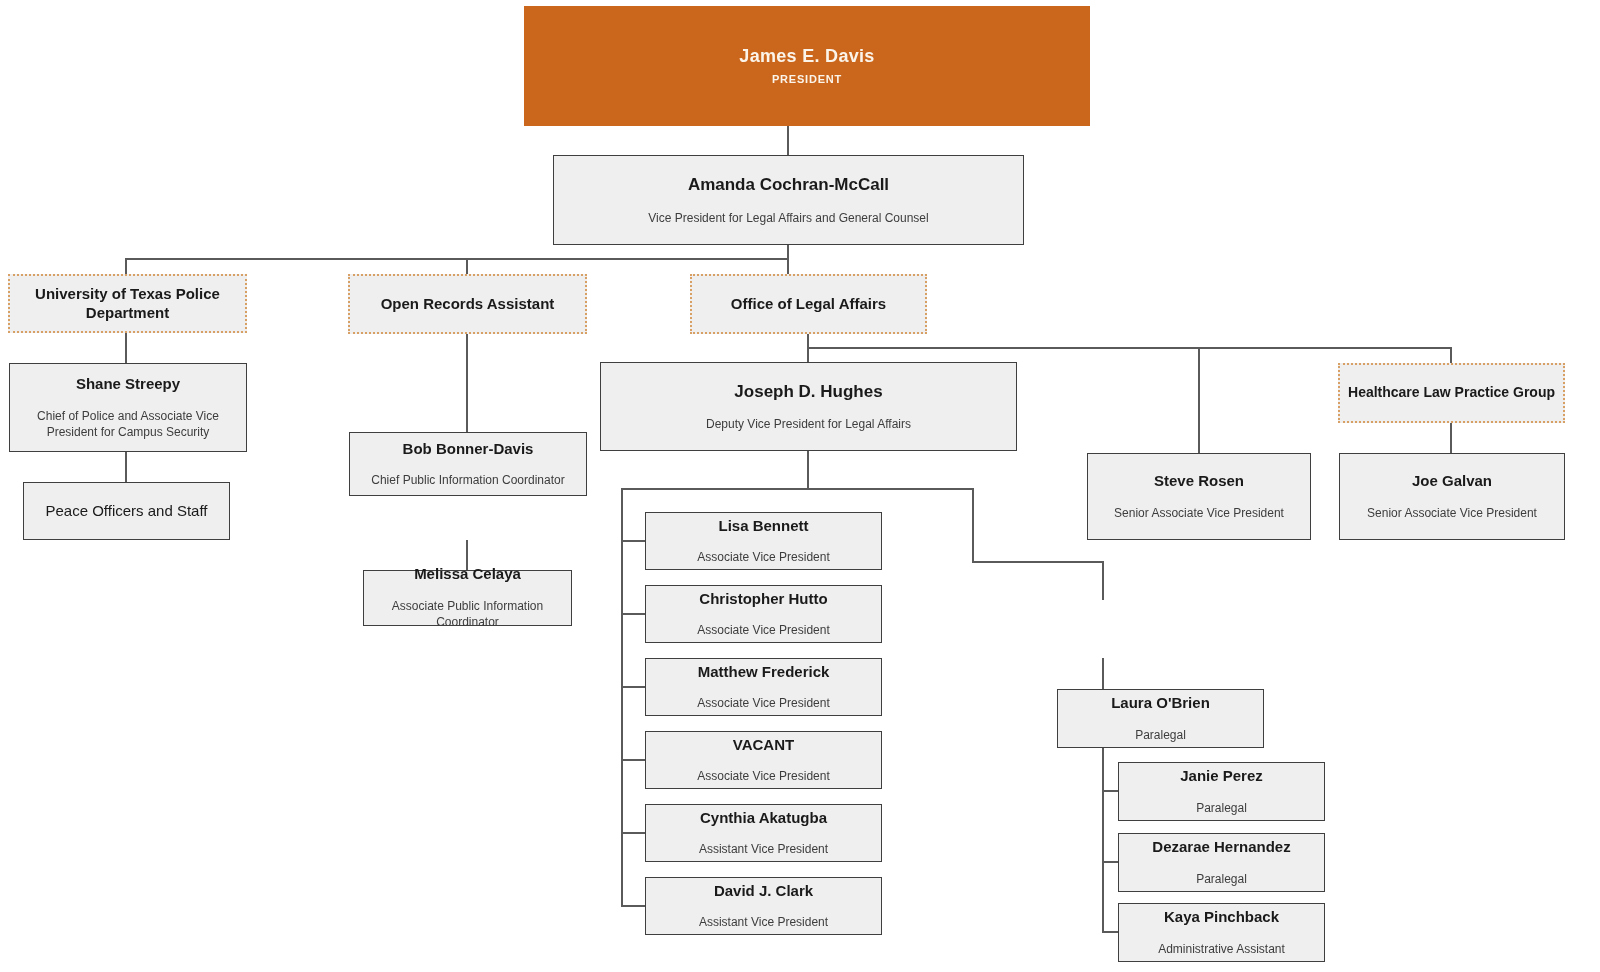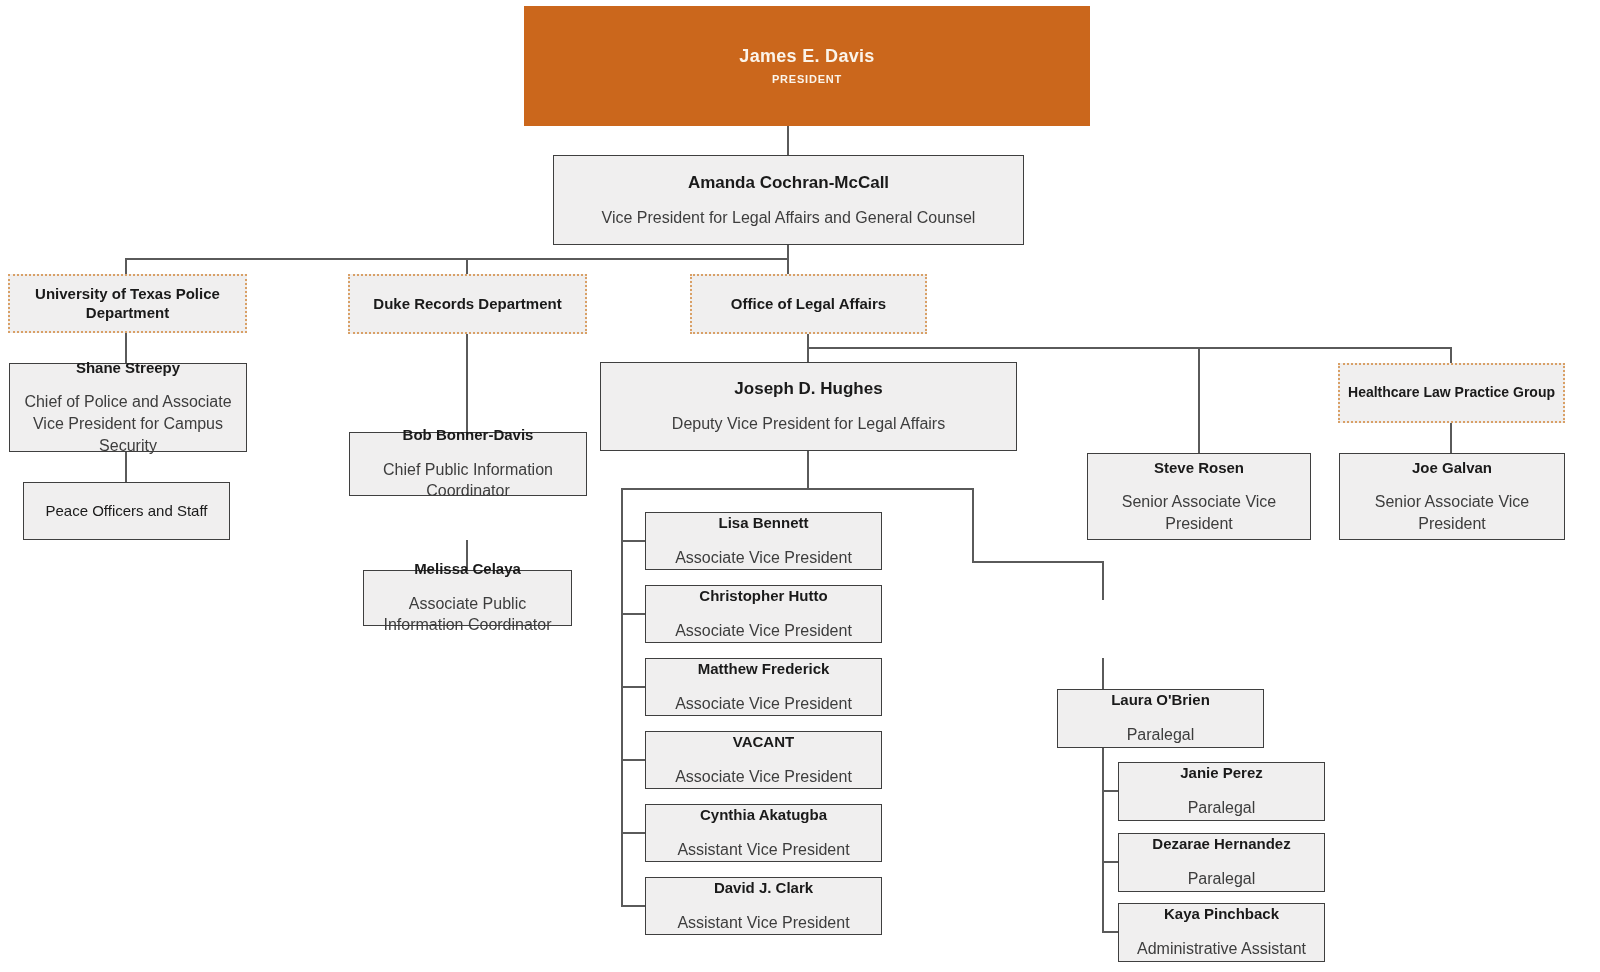--- a/index.html
+++ b/index.html
@@ -18,21 +18,21 @@
     font-family:"Liberation Sans", sans-serif;overflow:hidden;
   }
   .node{
     position:absolute;box-sizing:border-box;
     background:var(--node-fill);
     border:1.5px solid var(--node-border);
     display:flex;flex-direction:column;justify-content:center;align-items:center;
     text-align:center;padding:4px 10px;z-index:2;
   }
   .node .name{font-weight:bold;font-size:15px;color:var(--name-text);line-height:1.25;}
-  .node .title{font-size:16px;color:var(--title-text);line-height:1.35;margin-top:14px;}
+  .node .title{font-size:12px;color:var(--title-text);line-height:1.35;margin-top:14px;}
   .node .title:empty{display:none;}
   .big .name{font-size:17px;}
   .plain .name{font-weight:normal;}
   .dept{border:2px dotted var(--dept-border);}
   .hc .name{font-size:14px;white-space:nowrap;}
   .tnarrow{max-width:160px;margin-left:auto;margin-right:auto;}
   .president{background:var(--president-fill);border:none;}
   .president .name{color:var(--president-text);font-size:18px;letter-spacing:0.3px;}
   .president .title{color:var(--president-text);font-size:11px;font-weight:bold;letter-spacing:0.8px;margin-top:4px;}
   .cl{position:absolute;background:var(--connector);z-index:1;}
@@ -84,21 +84,21 @@
     <div class="name">Amanda Cochran-McCall</div>
     <div class="title">Vice President for Legal Affairs and General Counsel</div>
   </div>
 
   <div class="node dept" style="left:8px;top:274px;width:239px;height:59px">
     <div class="name">University of Texas Police Department</div>
 
   </div>
 
   <div class="node dept" style="left:348px;top:274px;width:239px;height:60px">
-    <div class="name">Duke Records Department</div>
+    <div class="name">Open Records Assistant</div>
 
   </div>
 
   <div class="node dept" style="left:690px;top:274px;width:237px;height:60px">
     <div class="name">Office of Legal Affairs</div>
 
   </div>
 
   <div class="node" style="left:9px;top:363px;width:238px;height:89px">
     <div class="name">Shane Streepy</div>

